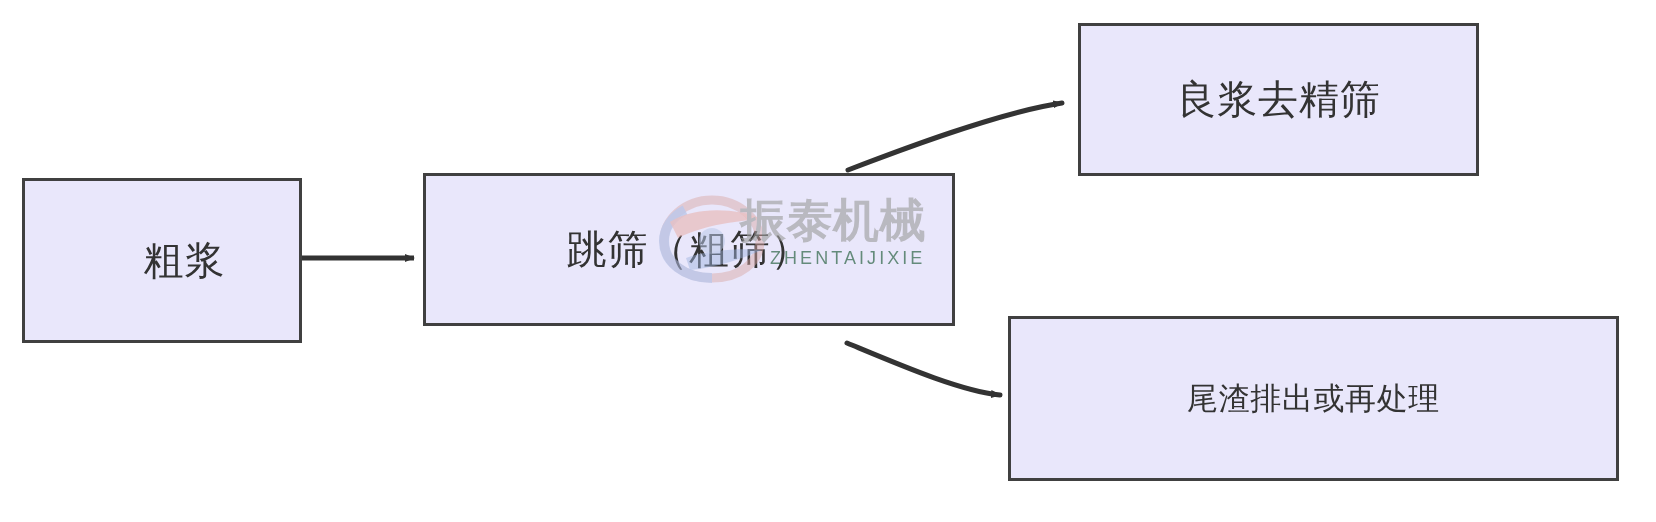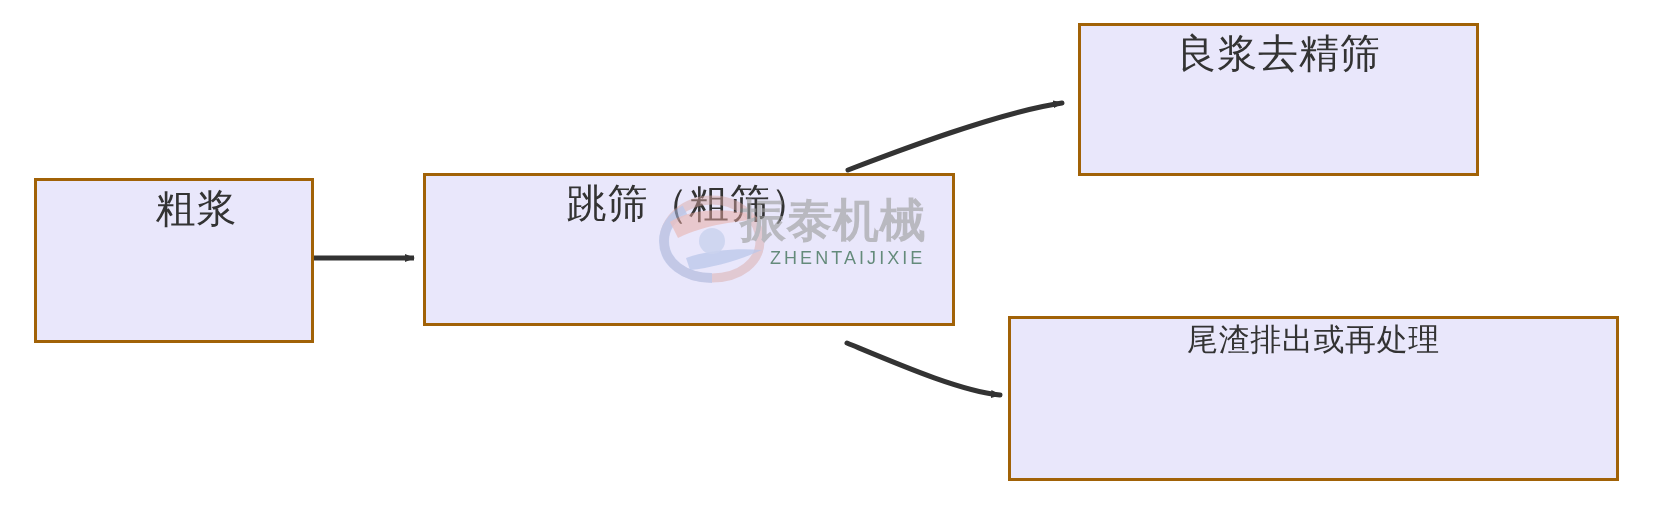--- a/index.html
+++ b/index.html
@@ -16,29 +16,30 @@
   #canvas {
     position: relative;
     width: 1656px;
     height: 522px;
     background: #ffffff;
   }
   .node {
     position: absolute;
     box-sizing: border-box;
     background: #e9e7fb;
-    border: 3px solid #a16207;
+    border: 3px solid #404040;
     display: flex;
+    align-items: center;
     justify-content: center;
     color: #333333;
     letter-spacing: 0.02em;
     white-space: nowrap;
   }
   #node-coarse-pulp {
-    left: 34px;
+    left: 22px;
     top: 178px;
     width: 280px;
     height: 165px;
     font-size: 40px;
     padding-left: 45px;
   }
   #node-jump-screen {
     left: 423px;
     top: 173px;
     width: 532px;

